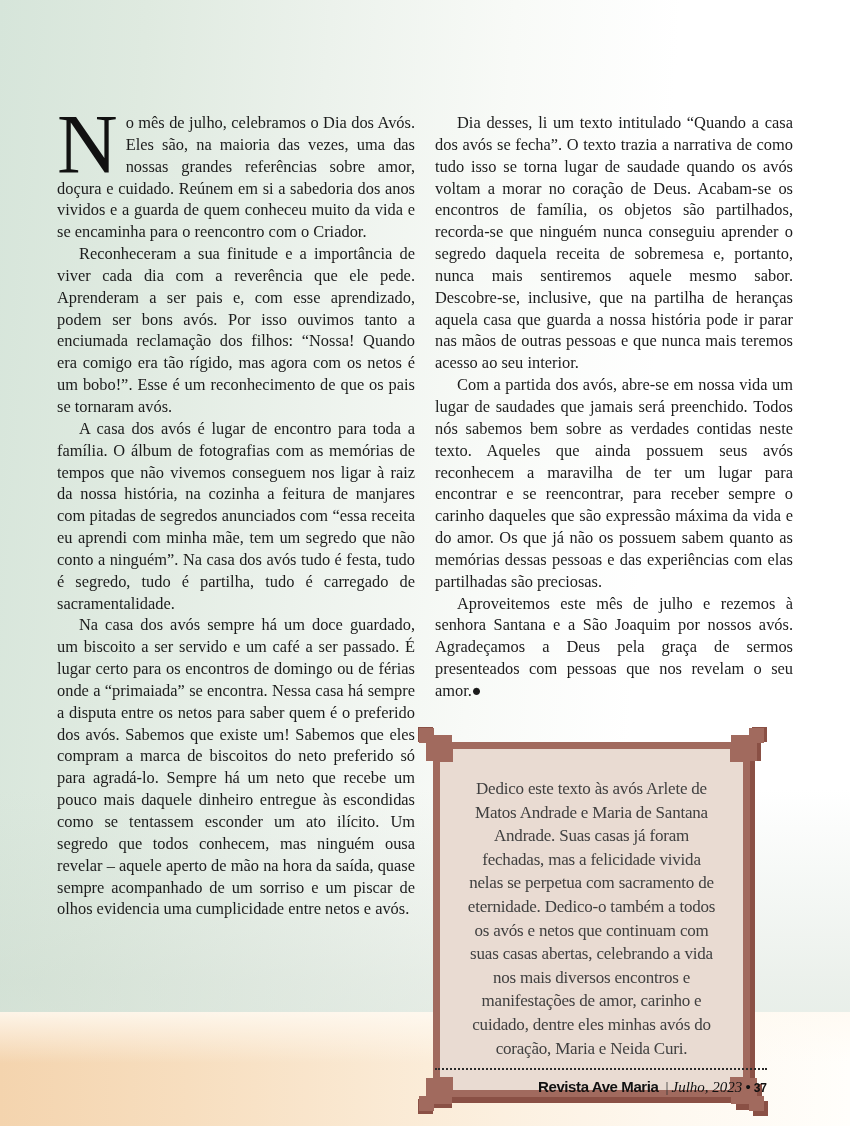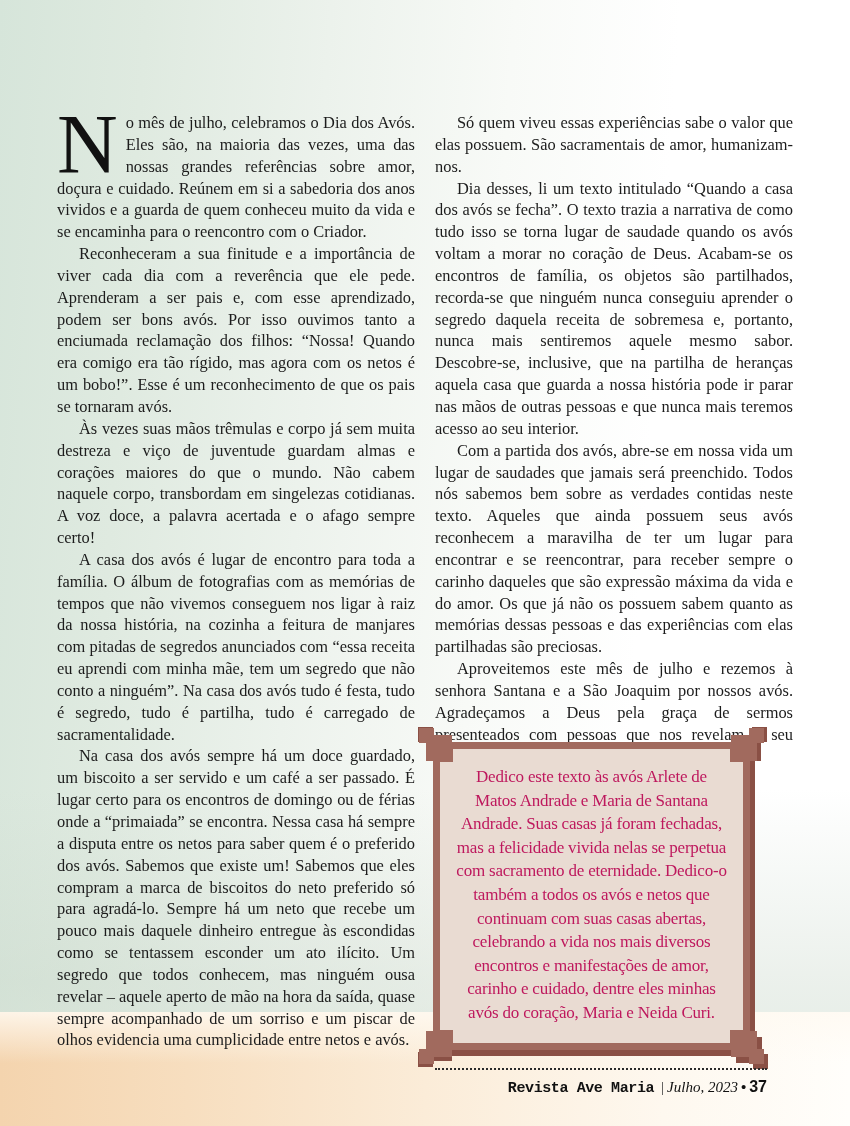--- a/index.html
+++ b/index.html
@@ -60,58 +60,56 @@
   .s-br2 { right:-14px; bottom:-14px; width:15px; height:15px; box-shadow:4px 5px 0 #8a5045; }
   .ded-inner {
     position:relative;
     background:#e9dbd2;
     padding:16px 14px 18px 14px;
   }
   .ded-corner { position:absolute; width:13px; height:13px; background:#a16a5e; }
   .c-tl { left:0; top:0; }   .c-tr { right:0; top:0; }
   .c-bl { left:0; bottom:0; } .c-br { right:0; bottom:0; }
   .ded-inner p {
-    margin:0;
+    margin:12px;
     text-align:center;
     font-size:17px; line-height:23.6px;
-    color:#be185d;
+    color:#404040;
     letter-spacing:-0.2px;
   }
   
   .footer { position:absolute; left:435px; top:1068px; width:332px; }
   .footer-rule { border-top:2px dotted #2a2a2a; height:0; }
   .footer-text {
     margin-top:8px;
     text-align:right;
     font-size:15px;
     color:#111;
     white-space:nowrap;
   }
-  .f-mag  { font-family:Liberation Mono, monospace; font-weight:bold; letter-spacing:-0.4px;text-align:right; }
+  .f-mag  { font-family:Liberation Sans, sans-serif; font-weight:bold; letter-spacing:-0.4px;text-align:right; }
   .f-sep  { margin:0 3px 0 7px; font-family:"Liberation Serif", serif; color:#333; }
   .f-issue{ font-family:"Liberation Serif", serif;font-style:italic; }
   .f-dot  { margin:0 3px; font-weight:bold; }
-  .f-page { font-family:"Liberation Sans", sans-serif; font-weight:bold; font-size:16px;margin-top:25px; }
+  .f-page { font-family:"Liberation Sans", sans-serif; font-weight:bold; font-size:12px;margin-top:25px; }
 </style>
 </head>
 <body>
 
 <div class="bg-top"></div>
 <div class="bg-bottom"></div>
 
 <div class="col col-left">
   <p class="p-first"><span class="dropcap">N</span><span>o mês de julho, celebramos o Dia dos Avós. Eles são, na maioria das vezes, uma das nossas grandes referências sobre amor, doçura e cuidado. Reúnem em si a sabedoria dos anos vividos e a guarda de quem conheceu muito da vida e se encaminha para o reencontro com o Criador.</span></p>
   <p>Reconheceram a sua finitude e a importância de viver cada dia com a reverência que ele pede. Aprenderam a ser pais e, com esse aprendizado, podem ser bons avós. Por isso ouvimos tanto a enciumada reclamação dos filhos: “Nossa! Quando era comigo era tão rígido, mas agora com os netos é um bobo!”. Esse é um reconhecimento de que os pais se tornaram avós.</p>
-    <p>Às vezes suas mãos trêmulas e corpo já sem muita destreza e viço de juventude guardam almas e corações maiores do que o mundo. Não cabem naquele corpo, transbordam em singelezas cotidianas. A voz doce, a palavra acertada e o afago sempre certo!</p>
     <p>A casa dos avós é lugar de encontro para toda a família. O álbum de fotografias com as memórias de tempos que não vivemos conseguem nos ligar à raiz da nossa história, na cozinha a feitura de manjares com pitadas de segredos anunciados com “essa receita eu aprendi com minha mãe, tem um segredo que não conto a ninguém”. Na casa dos avós tudo é festa, tudo é segredo, tudo é partilha, tudo é carregado de sacramentalidade.</p>
     <p>Na casa dos avós sempre há um doce guardado, um biscoito a ser servido e um café a ser passado. É lugar certo para os encontros de domingo ou de férias onde a “primaiada” se encontra. Nessa casa há sempre a disputa entre os netos para saber quem é o preferido dos avós. Sabemos que existe um! Sabemos que eles compram a marca de biscoitos do neto preferido só para agradá-lo. Sempre há um neto que recebe um pouco mais daquele dinheiro entregue às escondidas como se tentassem esconder um ato ilícito. Um segredo que todos conhecem, mas ninguém ousa revelar – aquele aperto de mão na hora da saída, quase sempre acompanhado de um sorriso e um piscar de olhos evidencia uma cumplicidade entre netos e avós.</p>
 </div>
 
 <div class="col col-right">
-  <p>Só quem viveu essas experiências sabe o valor que elas possuem. São sacramentais de amor, humanizam-nos.</p>
     <p>Dia desses, li um texto intitulado “Quando a casa dos avós se fecha”. O texto trazia a narrativa de como tudo isso se torna lugar de saudade quando os avós voltam a morar no coração de Deus. Acabam-se os encontros de família, os objetos são partilhados, recorda-se que ninguém nunca conseguiu aprender o segredo daquela receita de sobremesa e, portanto, nunca mais sentiremos aquele mesmo sabor. Descobre-se, inclusive, que na partilha de heranças aquela casa que guarda a nossa história pode ir parar nas mãos de outras pessoas e que nunca mais teremos acesso ao seu interior.</p>
     <p>Com a partida dos avós, abre-se em nossa vida um lugar de saudades que jamais será preenchido. Todos nós sabemos bem sobre as verdades contidas neste texto. Aqueles que ainda possuem seus avós reconhecem a maravilha de ter um lugar para encontrar e se reencontrar, para receber sempre o carinho daqueles que são expressão máxima da vida e do amor. Os que já não os possuem sabem quanto as memórias dessas pessoas e das experiências com elas partilhadas são preciosas.</p>
     <p>Aproveitemos este mês de julho e rezemos à senhora Santana e a São Joaquim por nossos avós. Agradeçamos a Deus pela graça de sermos presenteados com pessoas que nos revelam o seu amor.●</p>
 </div>
 
 <div class="dedication">
   <div class="ded-step s-tl1"></div>
   <div class="ded-step s-tl2"></div>
   <div class="ded-step s-tr1"></div>
   <div class="ded-step s-tr2"></div>

